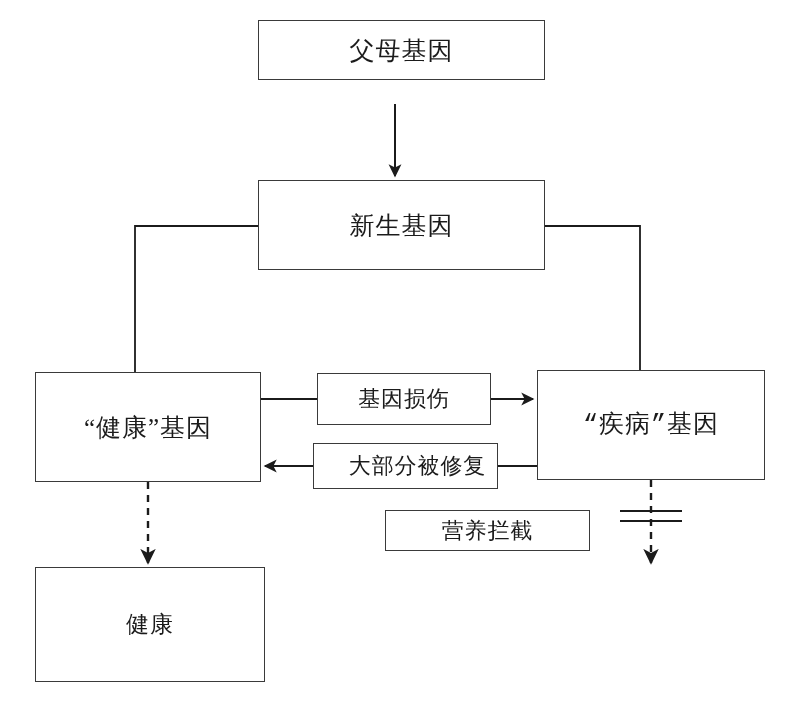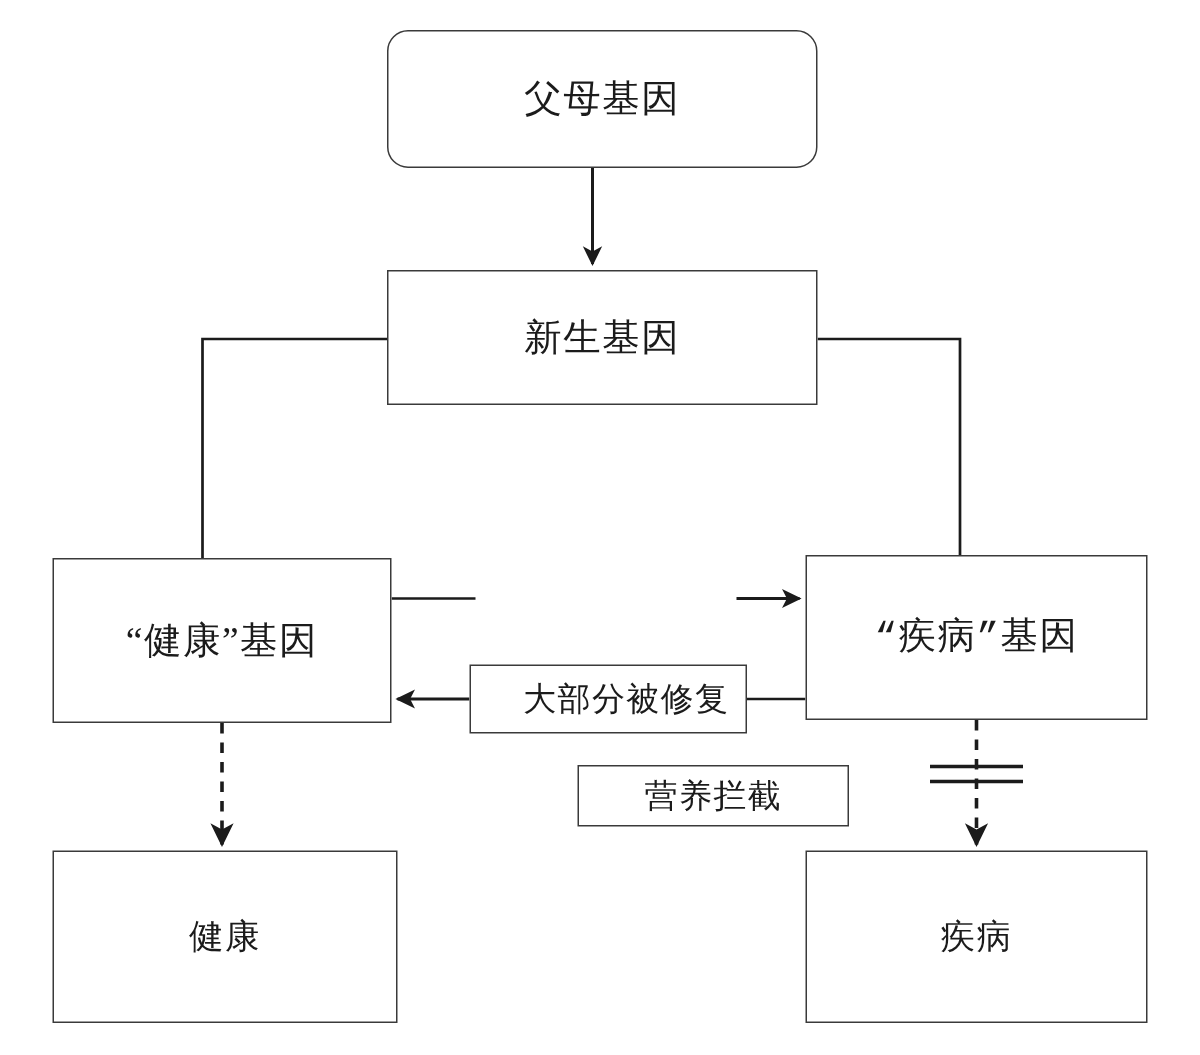--- a/index.html
+++ b/index.html
@@ -41,27 +41,27 @@
     display: block;
     white-space: nowrap;
     line-height: 1;
     letter-spacing: 0.04em;
   }
   .node-big .label { font-size: 25px; }
   .node-mid .label { font-size: 23px; font-family: Liberation Serif, serif; }
   .node-small .label { font-size: 22px; }
 
   
-  #node-parent-gene   { left: 258px; top: 20px;  width: 287px; height: 92px; border-radius: 14px; }
+  #node-parent-gene   { left: 258px; top: 20px;  width: 287px; height: 60px; }
   #node-newborn-gene  { left: 258px; top: 180px; width: 287px; height: 90px; }
   #node-healthy-gene  { left: 35px;  top: 372px; width: 226px; height: 110px; }
   #node-disease-gene  { left: 537px; top: 370px; width: 228px; height: 110px; font-family: Liberation Mono, monospace; }
   #node-gene-damage   { left: 317px; top: 373px; width: 174px; height: 52px; }
   #node-mostly-repaired { left: 313px; top: 443px; width: 185px; height: 46px; padding-left: 24px; }
-  #node-nutrient-block  { left: 385px; top: 510px; width: 181px; height: 41px; justify-content: center; }
+  #node-nutrient-block  { left: 385px; top: 510px; width: 205px; height: 41px; justify-content: center; }
   #node-health        { left: 35px;  top: 567px; width: 230px; height: 115px; }
   #node-disease       { left: 537px; top: 567px; width: 228px; height: 115px; }
 </style>
 </head>
 <body>
 
 <div id="canvas">
 
   <svg class="edges" viewBox="0 0 800 703">
     <defs>
@@ -106,30 +106,30 @@
   </div>
 
   <div class="node node-big" id="node-healthy-gene">
     <span class="label">“健康”基因</span>
   </div>
 
   <div class="node node-big" id="node-disease-gene">
     <span class="label">“疾病”基因</span>
   </div>
 
+  <div class="node node-small" id="node-gene-damage">
+    <span class="label">基因损伤</span>
+  </div>
 
   <div class="node node-small" id="node-mostly-repaired">
     <span class="label">大部分被修复</span>
   </div>
 
   <div class="node node-small" id="node-nutrient-block">
     <span class="label">营养拦截</span>
   </div>
 
   <div class="node node-mid" id="node-health">
     <span class="label">健康</span>
   </div>
 
-  <div class="node node-mid" id="node-disease">
-    <span class="label">疾病</span>
-  </div>
 
 </div>
 
 </body></html>

